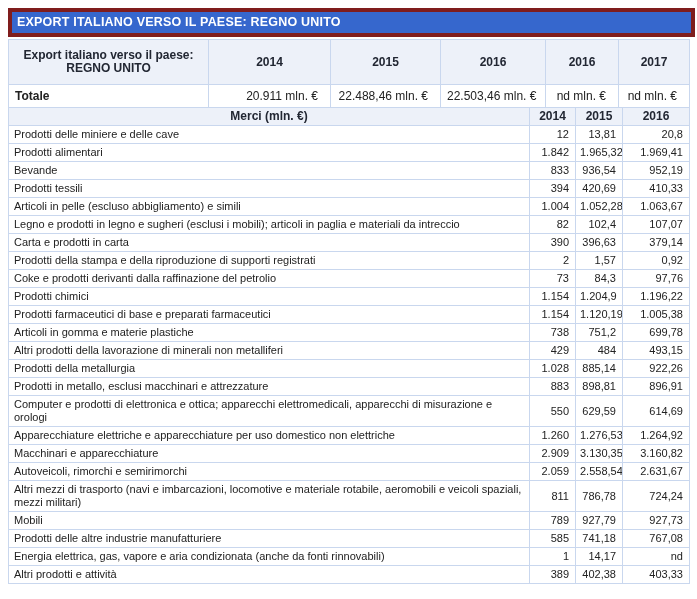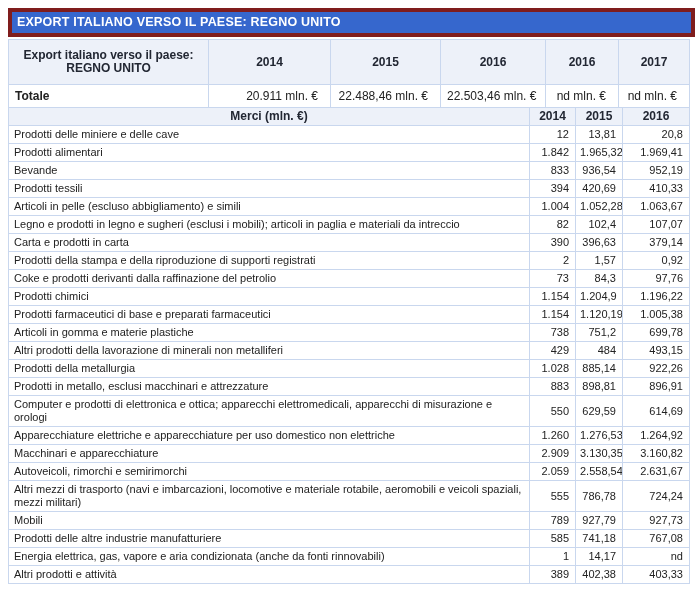--- a/index.html
+++ b/index.html
@@ -253,21 +253,21 @@
     <td class="num">3.160,82</td>
   </tr>
         <tr>
     <td class="name">Autoveicoli, rimorchi e semirimorchi</td>
     <td class="num">2.059</td>
     <td class="num">2.558,54</td>
     <td class="num">2.631,67</td>
   </tr>
         <tr>
     <td class="name">Altri mezzi di trasporto (navi e imbarcazioni, locomotive e materiale rotabile, aeromobili e veicoli spaziali, mezzi militari)</td>
-    <td class="num">555</td>
+    <td class="num">811</td>
     <td class="num">786,78</td>
     <td class="num">724,24</td>
   </tr>
         <tr>
     <td class="name">Mobili</td>
     <td class="num">789</td>
     <td class="num">927,79</td>
     <td class="num">927,73</td>
   </tr>
         <tr>

